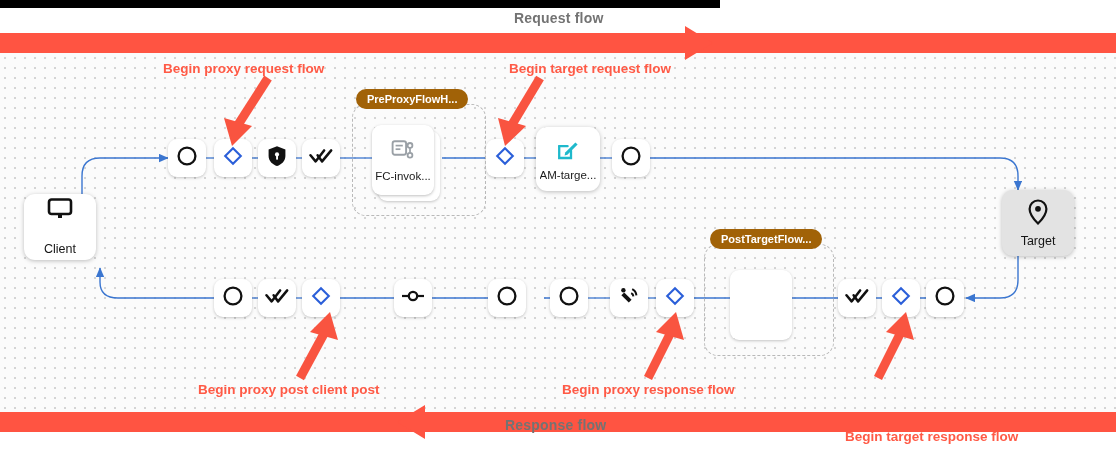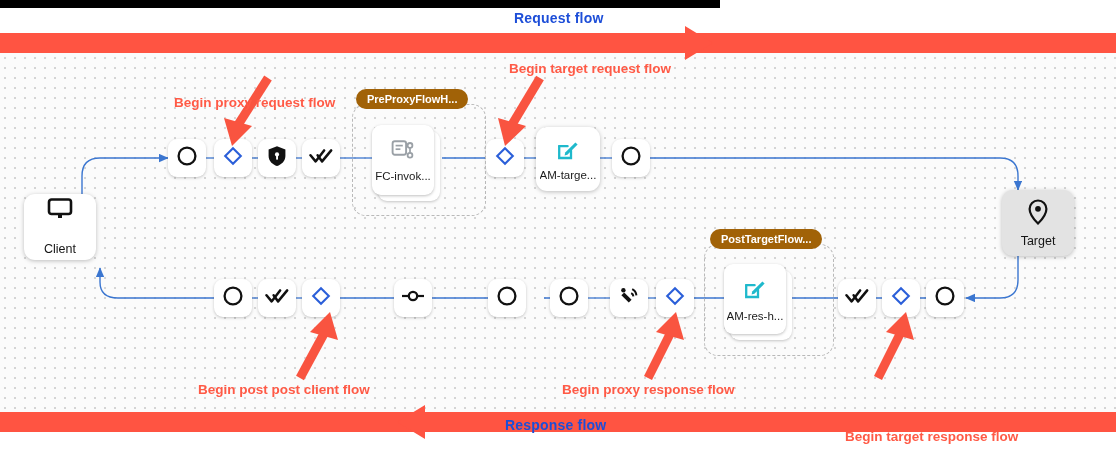--- a/index.html
+++ b/index.html
@@ -3,21 +3,21 @@
 <meta charset="utf-8">
 <style>
   html,body{margin:0;padding:0;background:#ffffff;}
   body{width:1116px;height:475px;position:relative;overflow:hidden;
        font-family:"Liberation Sans","DejaVu Sans",sans-serif;}
 
   
   .top-black{position:absolute;left:0;top:0;width:720px;height:8px;background:#000;}
 
   
-  .flow-label{position:absolute;color:#1d4ed8;font-weight:bold;font-size:14px;
+  .flow-label{position:absolute;color:#737373;font-weight:bold;font-size:14px;
               letter-spacing:.2px;white-space:nowrap;}
   .req-label{left:514px;top:10px;}
   .res-label{left:505px;top:417px;}
 
   .bar{position:absolute;height:20px;background:#ff5442;}
   .req-bar{left:0;top:33px;width:1116px;}
   .res-bar{left:0;top:412px;width:1116px;}
   .bar .head{position:absolute;top:-7px;width:0;height:0;border-top:17px solid transparent;
              border-bottom:17px solid transparent;}
   .req-head{left:685px;border-left:28px solid #ff5442;}
@@ -293,52 +293,42 @@
     <svg width="22" height="22" viewBox="0 0 22 22">
         <circle cx="11" cy="11" r="8.4" fill="none" stroke="#111" stroke-width="2.3"></circle>
       </svg>
   </span>
 </div>
 
 <div class="group" style="left:704px;top:244px;width:128px;height:110px;"></div>
 <div class="grouptag" style="left:710px;top:229px;">PostTargetFlow...</div>
 <div class="stack" style="left:724px;top:264px;width:70px;height:78px;">
   <div class="back"></div>
-  <div class="front">
-    <span>
-      <svg width="24" height="24" viewBox="0 0 24 24">
-        <path d="M3.2,8.2 L3.2,20 L15,20 L15,12.6" fill="none" stroke="#1fb9cc" stroke-width="2.3" stroke-linecap="round"></path>
-        <path d="M3.2,8.2 L11.6,8.2" fill="none" stroke="#1fb9cc" stroke-width="2.3" stroke-linecap="round"></path>
-        <path d="M9.2,14.6 L19.4,4.4 L21.6,6.6 L11.4,16.8 L8.6,17.4 Z" fill="#1fb9cc"></path>
-      </svg>
-    </span>
-    <span class="lbl">AM-res-h...</span>
-  </div>
 </div>
 
 <svg class="arrows">
 
   <path d="M268,78 L236,128" stroke="#f95440" stroke-width="9" stroke-linecap="butt"></path>
   <path d="M232,146 L224,118 L252,126 Z" fill="#f95440"></path>
 
   <path d="M540,78 L510,128" stroke="#f95440" stroke-width="9" stroke-linecap="butt"></path>
   <path d="M505,146 L498,118 L526,126 Z" fill="#f95440"></path>
 
   <path d="M300,378 L326,330" stroke="#f95440" stroke-width="9" stroke-linecap="butt"></path>
   <path d="M330,312 L338,340 L310,332 Z" fill="#f95440"></path>
 
   <path d="M648,378 L672,330" stroke="#f95440" stroke-width="9" stroke-linecap="butt"></path>
   <path d="M676,312 L684,340 L656,332 Z" fill="#f95440"></path>
 
   <path d="M878,378 L902,330" stroke="#f95440" stroke-width="9" stroke-linecap="butt"></path>
   <path d="M906,312 L914,340 L886,332 Z" fill="#f95440"></path>
 </svg>
 
-<div class="anno" style="left:174px;top:61px;margin-top:34px;">Begin proxy request flow</div>
+<div class="anno" style="left:163px;top:61px;">Begin proxy request flow</div>
 <div class="anno" style="left:509px;top:61px;">Begin target request flow</div>
-<div class="anno" style="left:198px;top:382px;">Begin post post client flow</div>
+<div class="anno" style="left:198px;top:382px;">Begin proxy post client post</div>
 <div class="anno" style="left:562px;top:382px;">Begin proxy response flow</div>
 <div class="anno" style="left:845px;top:382px;margin-top:47px;">Begin target response flow</div>
 
 <div class="bar res-bar">
   <span class="head res-head"></span>
 </div>
 <div class="flow-label res-label">Response flow</div>
 
 </body></html>

